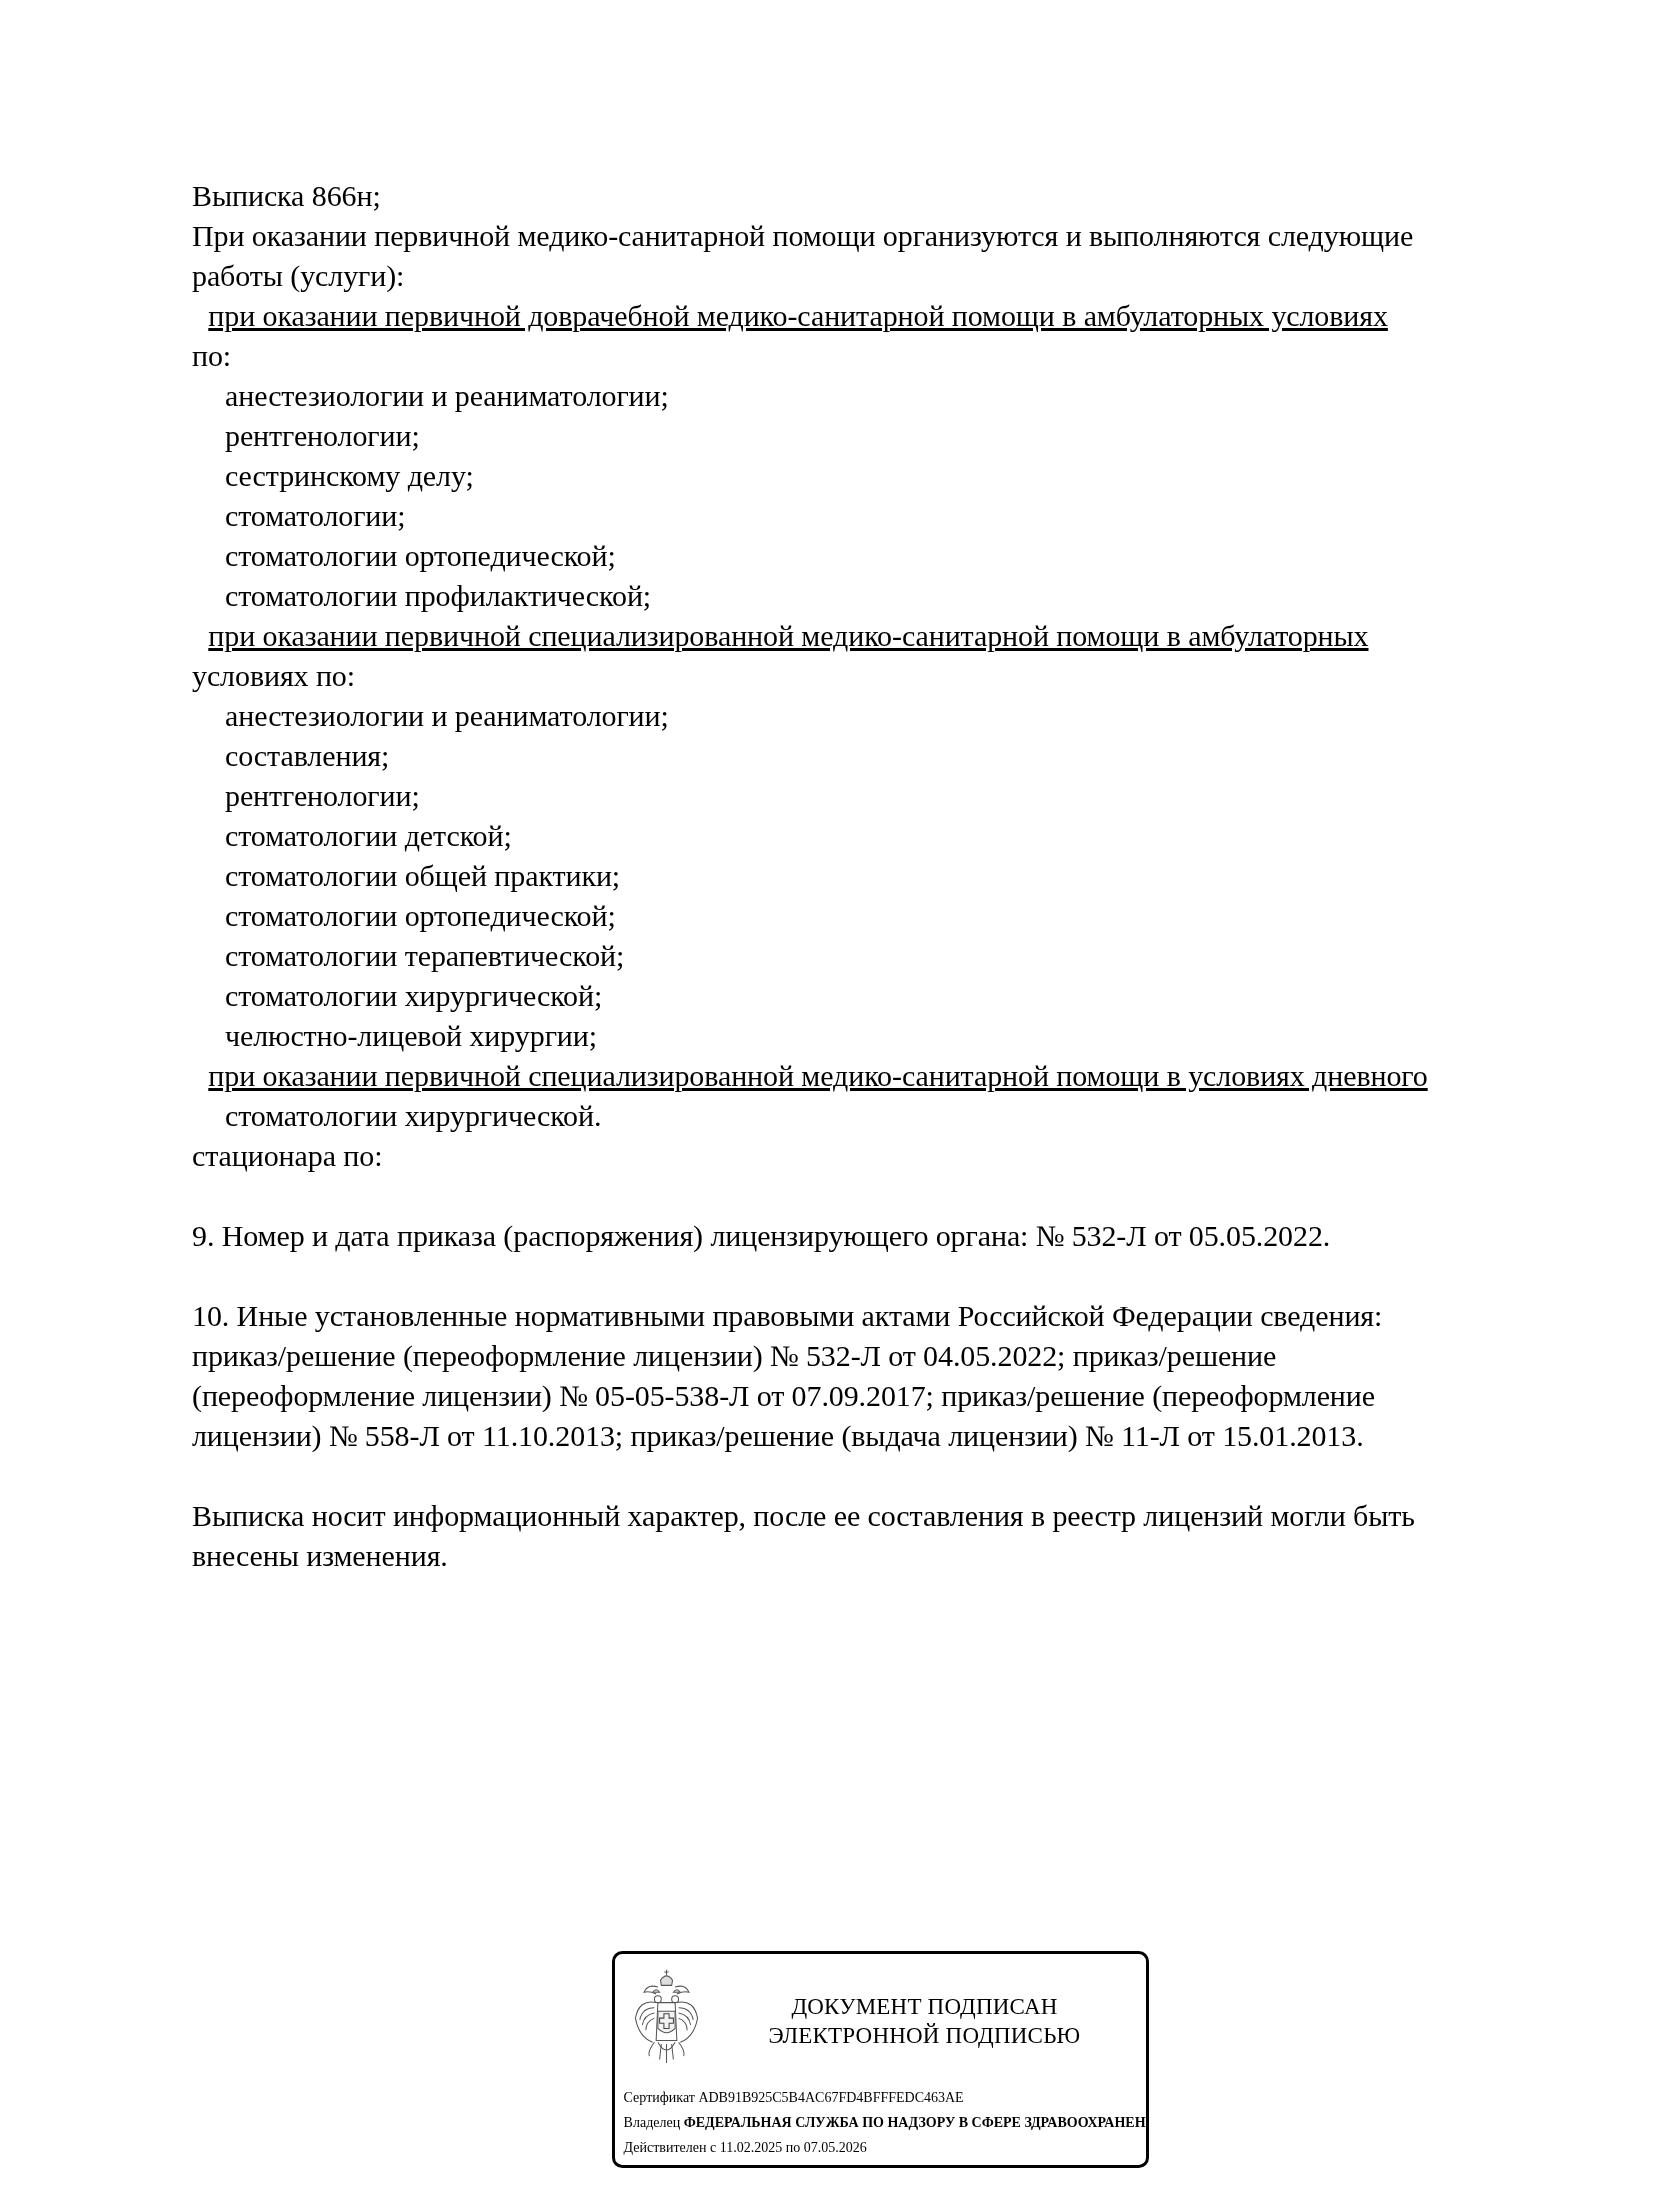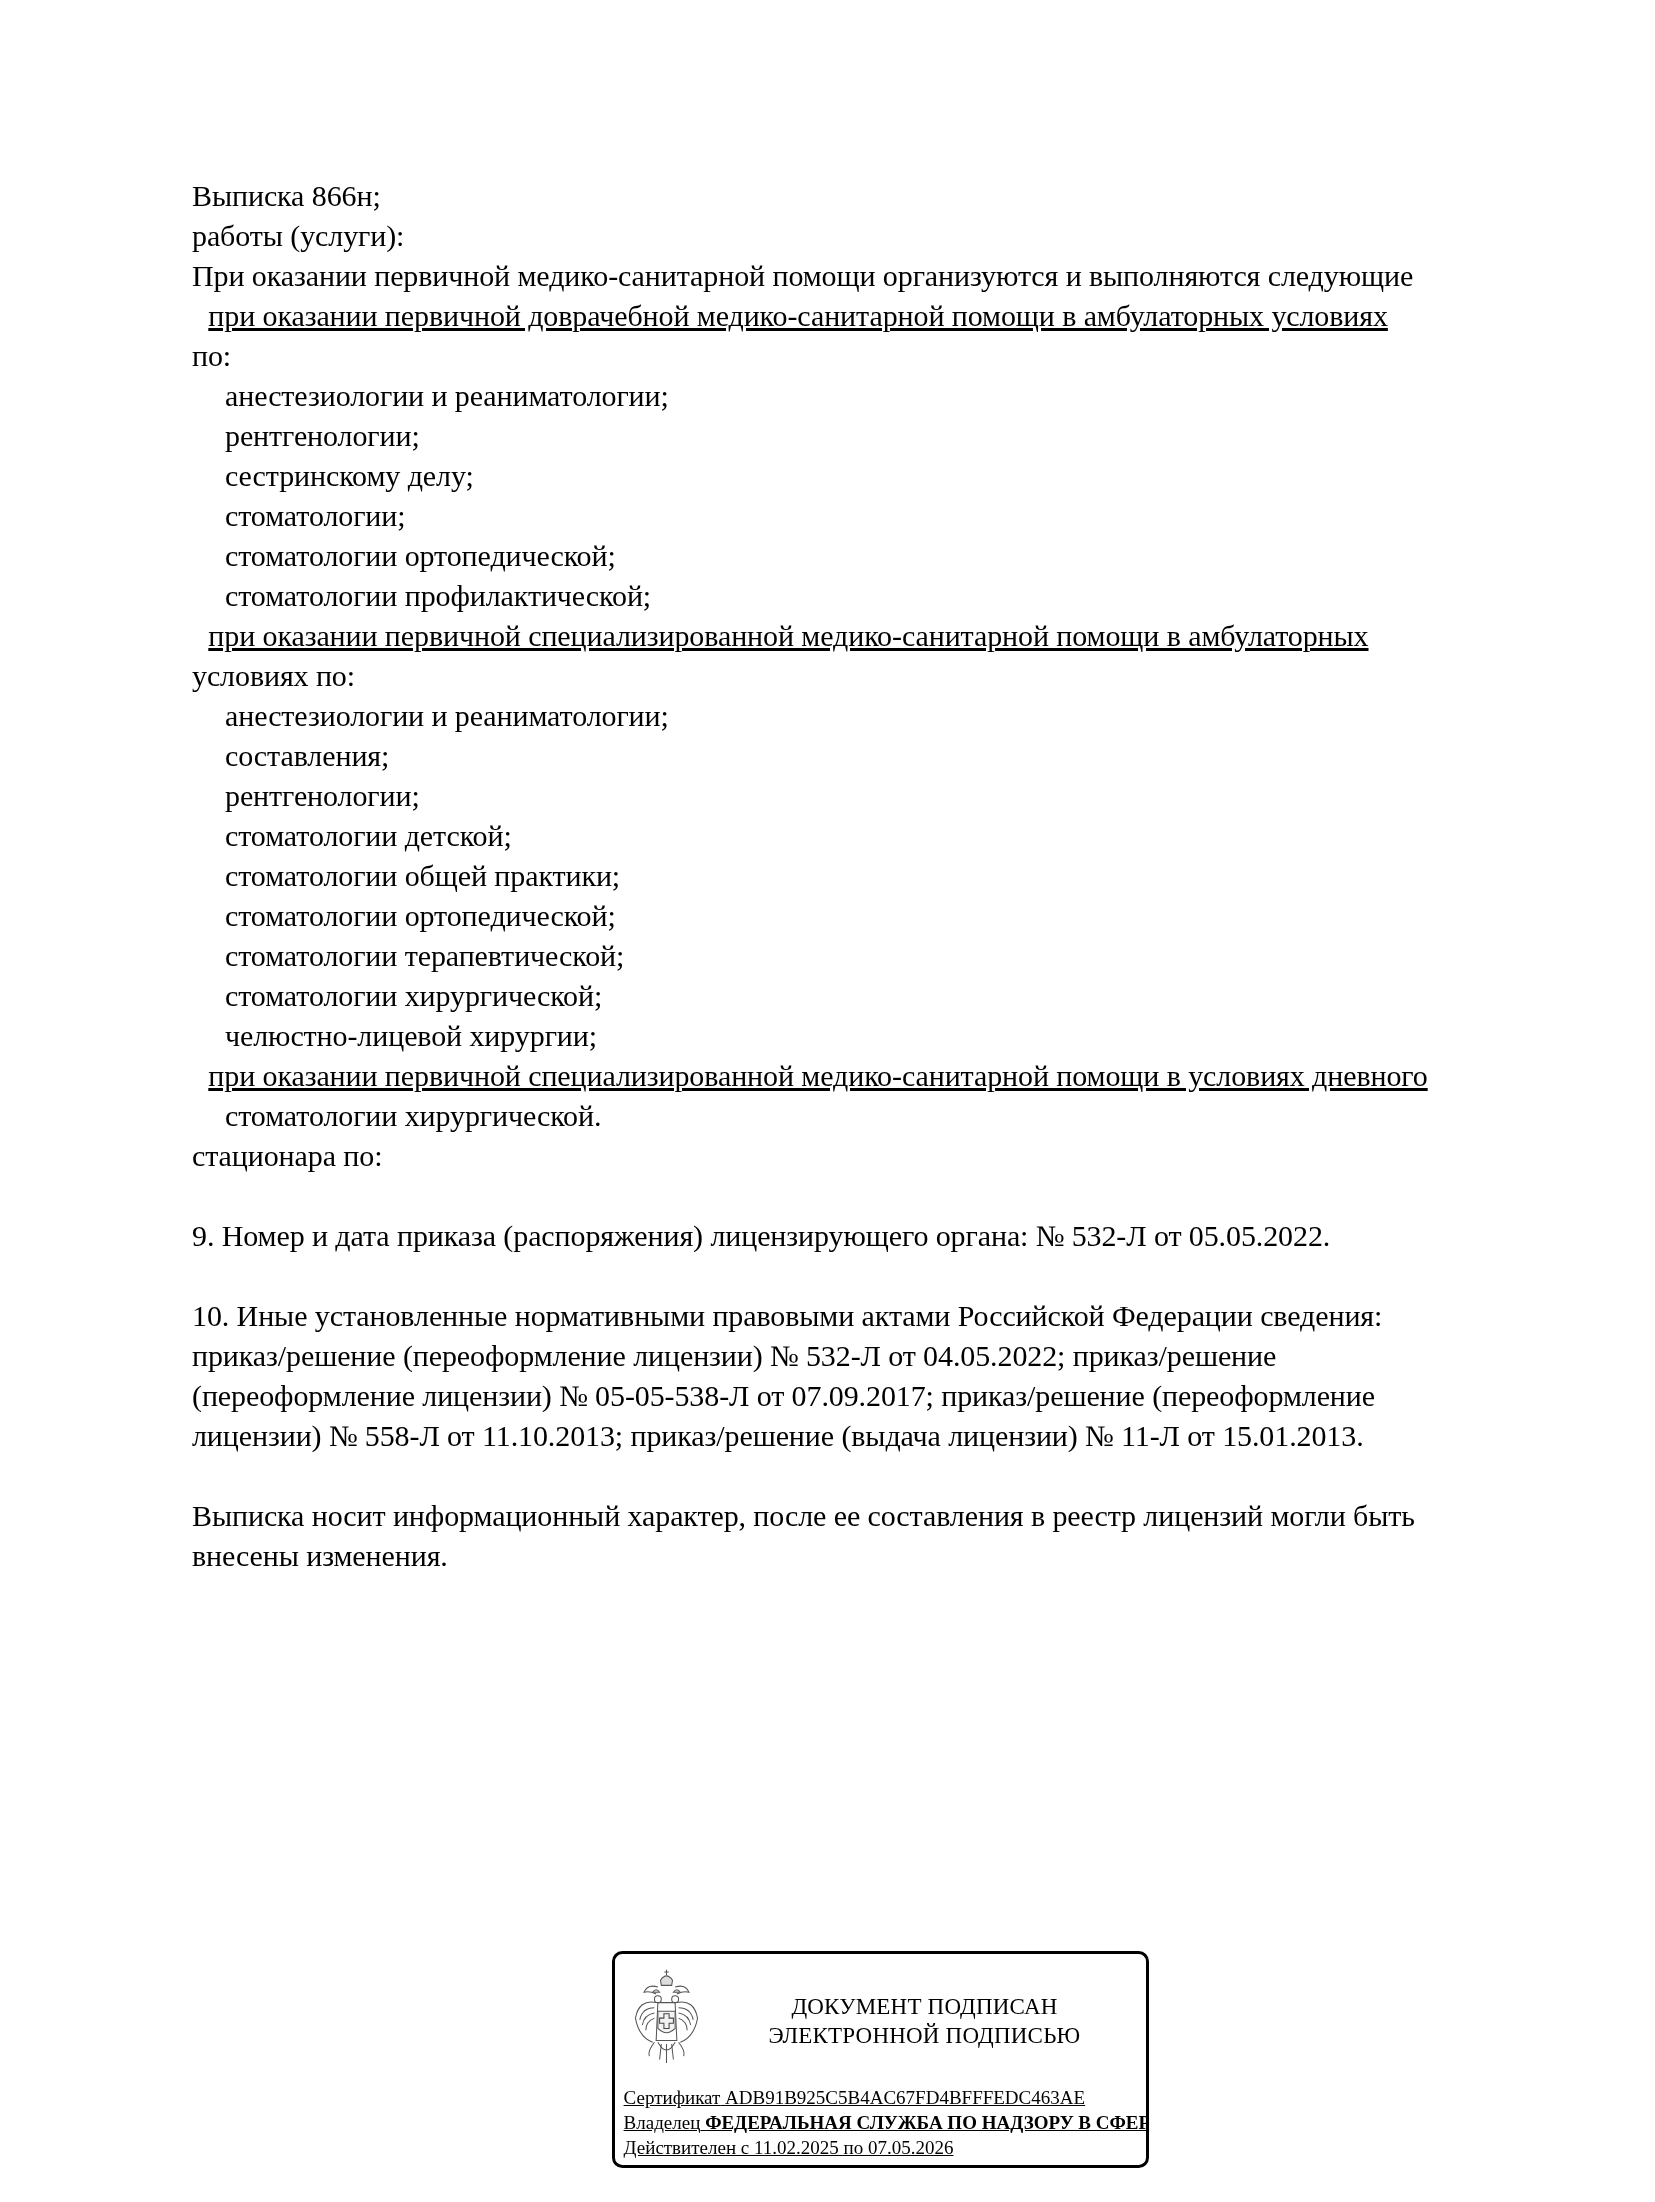--- a/index.html
+++ b/index.html
@@ -61,36 +61,35 @@
     line-height: 29px;
     letter-spacing: 0.2px;
   }
   .stamp-rows {
     position: absolute;
     left: 8.6px;
     top: 131px;
     width: 551px;
   }
   .stamp-row {
-    font-size: 19px;
+    font-size: 14px;
     line-height: 25px;
     white-space: nowrap;
-    text-decoration: underline;
   }
   .stamp-row b { font-weight: bold; }
 </style>
 </head>
 <body>
 
 <div class="page">
 
   <div>
     <div class="line">Выписка 866н;</div>
+    <div class="line">При оказании первичной медико-санитарной помощи организуются и выполняются следующие</div>
     <div class="line">работы (услуги):</div>
-    <div class="line">При оказании первичной медико-санитарной помощи организуются и выполняются следующие</div>
     <div class="line indent1">при оказании первичной доврачебной медико-санитарной помощи в амбулаторных условиях</div>
     <div class="line">по:</div>
     <div class="line indent2">анестезиологии и реаниматологии;</div>
     <div class="line indent2">рентгенологии;</div>
     <div class="line indent2">сестринскому делу;</div>
     <div class="line indent2">стоматологии;</div>
     <div class="line indent2">стоматологии ортопедической;</div>
     <div class="line indent2">стоматологии профилактической;</div>
     <div class="line indent1">при оказании первичной специализированной медико-санитарной помощи в амбулаторных</div>
     <div class="line">условиях по:</div>

